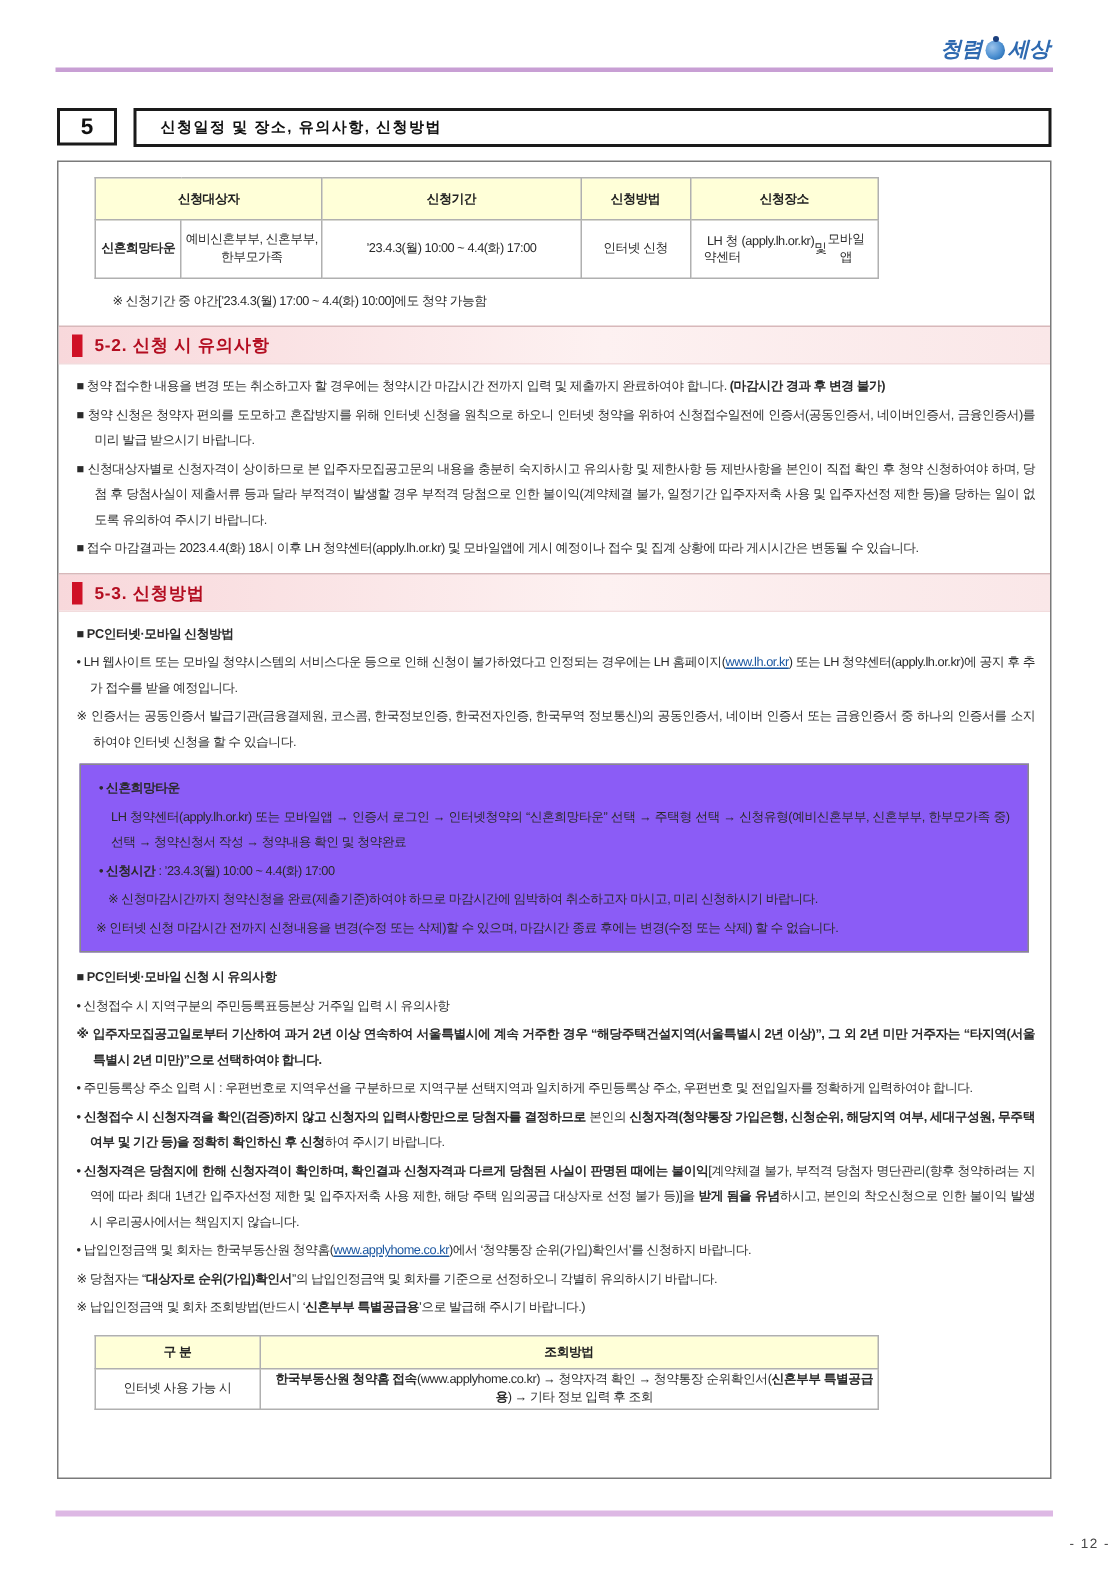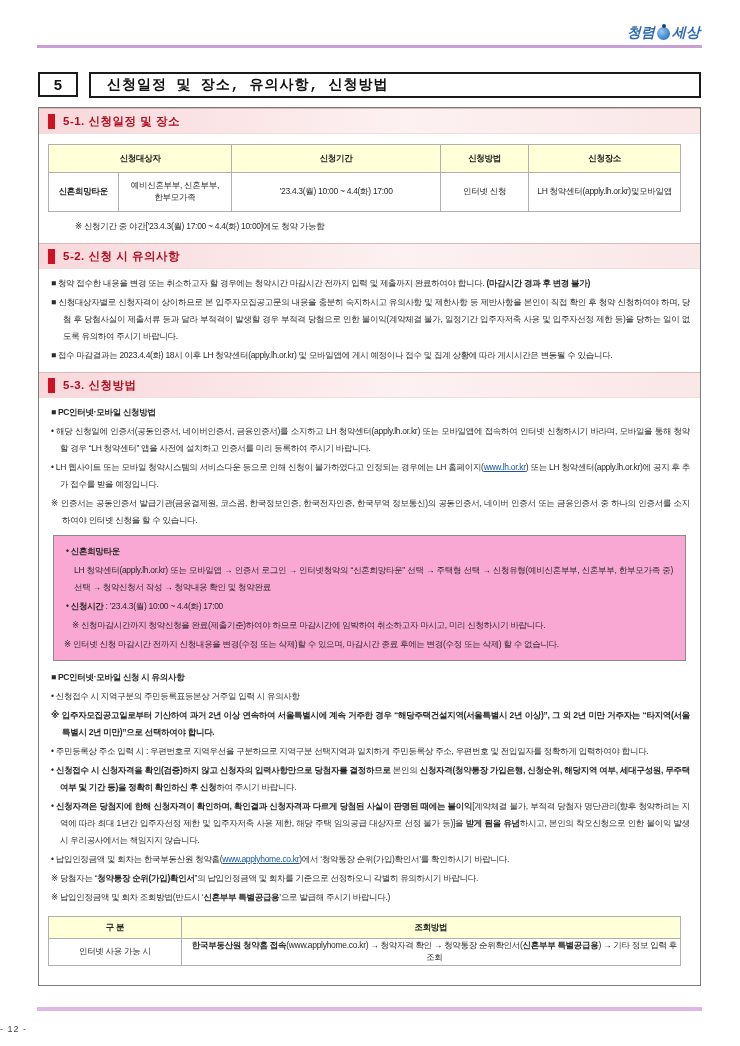--- a/index.html
+++ b/index.html
@@ -26,21 +26,21 @@
   .top-rule{position:absolute;top:45px;left:37px;width:665px;height:3px;background:#c89fd4;}
   .title-row{position:absolute;top:72px;left:38px;width:663px;display:flex;gap:11px;}
   .num-box{
     width:40px;height:25px;border:2px solid #1a1a1a;box-sizing:border-box;
     display:flex;align-items:center;justify-content:center;
     font-weight:bold;font-size:15px;color:#111;
   }
   .title-box{
     flex:1;height:26px;border:2px solid #1a1a1a;box-sizing:border-box;
     display:flex;align-items:center;padding-left:16px;
-    font-weight:bold;font-size:14px;color:#111;letter-spacing:1px;font-family:Liberation Mono, monospace;
+    font-weight:bold;font-size:10px;color:#111;letter-spacing:1px;
   }
   .outer-box{
     position:absolute;top:107px;left:38px;width:663px;height:879px;
     border:1px solid #7a7a7a;box-sizing:border-box;background:#fff;overflow:hidden;
   }
   .sec-hdr{
     height:24px;display:flex;align-items:center;
     background:linear-gradient(to right,#f8d8db 0%,#fdf1f1 55%,#fae7e8 100%);
     border-top:1px solid #d8b8ba;border-bottom:1px solid #f2dcdd;
     margin-bottom:6px;
@@ -52,66 +52,62 @@
     font-size:8.5px;letter-spacing:-0.3px;color:#2a2a2a;
   }
   p.sq{padding-left:12px;text-indent:-12px;}          
   p.dot{padding-left:9px;text-indent:-9px;}           
   p.sub{padding-left:11px;text-indent:-11px;} 
   p.hd{font-weight:bold;margin-top:3px;}
   .red{color:#c02020;font-weight:bold;}
   b{color:inherit;}
   a.doclink{color:#1a56a0;text-decoration:underline;cursor:pointer;}
   table.tbl{
-    border-collapse:collapse;margin:10px 22px 6px 9px;width:633px;
+    border-collapse:collapse;margin:10px 22px 6px 24px;width:523px;
     font-size:8.5px;letter-spacing:-0.3px;
   }
   table.tbl th{
     background:#ffffd8;border:1px solid #b0b0b0;font-weight:bold;
     height:25px;text-align:center;color:#222;
   }
   table.tbl td{
     border:1px solid #b0b0b0;text-align:center;height:36px;color:#2a2a2a;background:#fff;
   }
   table.tbl.t2 td{height:21px;}
   table.tbl.t2 th{height:19px;}
   td.left{text-align:left;padding-left:8px;}
   .place-cell{display:flex;align-items:center;justify-content:space-between;padding:0 7px;}
   .place-stack{display:flex;line-height:1.3;text-align:center;}
   .inner-box{
-    border:1px solid #8a8a8a;margin:6px 14px 8px 14px;padding:4px 10px 5px 10px;background:#f9a8d4;
+    border:1px solid #8a8a8a;margin:6px 14px 8px 14px;padding:4px 10px 5px 10px;background:#8b5cf6;
   }
   .inner-box p.para{margin-left:2px;margin-right:2px;}
   .bottom-rule{position:absolute;top:1007px;left:37px;width:665px;height:4px;background:#ddb8e4;}
   .page-num{
-    position:absolute;top:1024px;left:0;width:740px;text-align:left;
+    position:absolute;top:1024px;left:0;width:740px;text-align:right;
     font-size:9px;color:#444;letter-spacing:1px;
   }
 </style>
 </head>
 <body>
 
 <div class="logo">
   <span>청렴</span>
   <span class="logo-circle"></span>
   <span>세상</span>
 </div>
 <div class="top-rule"></div>
 
 <div class="title-row">
   <div class="num-box">5</div>
   <div class="title-box">신청일정 및 장소, 유의사항, 신청방법</div>
 </div>
 
 <div class="outer-box">
 
-  <div class="sec-hdr">
-    <div class="sec-bar"></div>
-    <span class="sec-title">5-1. 신청일정 및 장소</span>
-  </div>
 
   <table class="tbl">
     <colgroup>
       <col style="width:11%">
         <col style="width:18%">
         <col style="width:33%">
         <col style="width:14%">
         <col style="width:24%">
     </colgroup>
     <thead>
@@ -144,48 +140,48 @@
       </tr>
     </tbody>
   </table>
   <p class="para" style="margin-left:36px;margin-bottom:8px">※ 신청기간 중 야간[’23.4.3(월) 17:00 ~ 4.4(화) 10:00]에도 청약 가능함</p>
 
   <div class="sec-hdr">
     <div class="sec-bar"></div>
     <span class="sec-title">5-2. 신청 시 유의사항</span>
   </div>
   <p class="para sq"><span>■ 청약 접수한 내용을 변경 또는 취소하고자 할 경우에는 청약시간 마감시간 전까지 입력 및 제출까지 완료하여야 합니다. </span><b>(마감시간 경과 후 변경 불가)</b></p>
+  <p class="para sq">■ 청약 신청은 청약자 편의를 도모하고 혼잡방지를 위해 인터넷 신청을 원칙으로 하오니 인터넷 청약을 위하여 신청접수일전에 인증서(공동인증서, 네이버인증서, 금융인증서)를 미리 발급 받으시기 바랍니다.</p>
   <p class="para sq">■ 신청대상자별로 신청자격이 상이하므로 본 입주자모집공고문의 내용을 충분히 숙지하시고 유의사항 및 제한사항 등 제반사항을 본인이 직접 확인 후 청약 신청하여야 하며, 당첨 후 당첨사실이 제출서류 등과 달라 부적격이 발생할 경우 부적격 당첨으로 인한 불이익(계약체결 불가, 일정기간 입주자저축 사용 및 입주자선정 제한 등)을 당하는 일이 없도록 유의하여 주시기 바랍니다.</p>
   <p class="para sq">■ 접수 마감결과는 2023.4.4(화) 18시 이후 LH 청약센터(apply.lh.or.kr) 및 모바일앱에 게시 예정이나 접수 및 집계 상황에 따라 게시시간은 변동될 수 있습니다.</p>
 
   <div class="sec-hdr" style="margin-top:8px">
     <div class="sec-bar"></div>
     <span class="sec-title">5-3. 신청방법</span>
   </div>
   <p class="para sq hd">■ PC인터넷·모바일 신청방법</p>
-  <p class="para dot">• 해당 신청일에 인증서(공동인증서, 네이버인증서, 금융인증서)를 소지하고 LH 청약센터(apply.lh.or.kr) 또는 모바일앱에 접속하여 인터넷 신청하시기 바라며, 모바일을 통해 청약할 경우 “LH 청약센터” 앱을 사전에 설치하고 인증서를 미리 등록하여 주시기 바랍니다.</p>
   <p class="para dot"><span>• LH 웹사이트 또는 모바일 청약시스템의 서비스다운 등으로 인해 신청이 불가하였다고 인정되는 경우에는 LH 홈페이지(</span><a class="doclink">www.lh.or.kr</a><span>) 또는 LH 청약센터(apply.lh.or.kr)에 공지 후 추가 접수를 받을 예정입니다.</span></p>
   <p class="para sub">※ 인증서는 공동인증서 발급기관(금융결제원, 코스콤, 한국정보인증, 한국전자인증, 한국무역 정보통신)의 공동인증서, 네이버 인증서 또는 금융인증서 중 하나의 인증서를 소지하여야 인터넷 신청을 할 수 있습니다.</p>
 
   <div class="inner-box">
     <p class="para hd">• 신혼희망타운</p>
     <p class="para" style="padding-left:8px">LH 청약센터(apply.lh.or.kr) 또는 모바일앱 → 인증서 로그인 → 인터넷청약의 “신혼희망타운” 선택 → 주택형 선택 → 신청유형(예비신혼부부, 신혼부부, 한부모가족 중) 선택 → 청약신청서 작성 → 청약내용 확인 및 청약완료</p>
     <p class="para dot"><b>• 신청시간</b><span> : ’23.4.3(월) 10:00 ~ 4.4(화) 17:00</span></p>
     <p class="para sub" style="margin-left:8px">※ 신청마감시간까지 청약신청을 완료(제출기준)하여야 하므로 마감시간에 임박하여 취소하고자 마시고, 미리 신청하시기 바랍니다.</p>
     <p class="para sub" style="margin-left:0">※ 인터넷 신청 마감시간 전까지 신청내용을 변경(수정 또는 삭제)할 수 있으며, 마감시간 종료 후에는 변경(수정 또는 삭제) 할 수 없습니다.</p>
   </div>
 
   <p class="para sq hd">■ PC인터넷·모바일 신청 시 유의사항</p>
   <p class="para dot">• 신청접수 시 지역구분의 주민등록표등본상 거주일 입력 시 유의사항</p>
   <p class="para sub red">※ 입주자모집공고일로부터 기산하여 과거 2년 이상 연속하여 서울특별시에 계속 거주한 경우 “해당주택건설지역(서울특별시 2년 이상)”, 그 외 2년 미만 거주자는 “타지역(서울특별시 2년 미만)”으로 선택하여야 합니다.</p>
   <p class="para dot">• 주민등록상 주소 입력 시 : 우편번호로 지역우선을 구분하므로 지역구분 선택지역과 일치하게 주민등록상 주소, 우편번호 및 전입일자를 정확하게 입력하여야 합니다.</p>
   <p class="para dot"><b>• 신청접수 시 신청자격을 확인(검증)하지 않고 신청자의 입력사항만으로 당첨자를 결정하므로</b><span> 본인의 </span><b>신청자격(청약통장 가입은행, 신청순위, 해당지역 여부, 세대구성원, 무주택여부 및 기간 등)을 정확히 확인하신 후 신청</b><span>하여 주시기 바랍니다.</span></p>
   <p class="para dot"><b>• 신청자격은 당첨지에 한해 신청자격이 확인하며, 확인결과 신청자격과 다르게 당첨된 사실이 판명된 때에는 불이익</b><span>[계약체결 불가, 부적격 당첨자 명단관리(향후 청약하려는 지역에 따라 최대 1년간 입주자선정 제한 및 입주자저축 사용 제한, 해당 주택 임의공급 대상자로 선정 불가 등)]을 </span><b>받게 됨을 유념</b><span>하시고, 본인의 착오신청으로 인한 불이익 발생 시 우리공사에서는 책임지지 않습니다.</span></p>
-  <p class="para dot"><span>• 납입인정금액 및 회차는 한국부동산원 청약홈(</span><a class="doclink">www.applyhome.co.kr</a><span>)에서 ‘청약통장 순위(가입)확인서’를 확인하시기 바랍니다.</span></p>
-  <p class="para sub"><span>※ 당첨자는 “</span><b>청약통장 순위(가입)확인서</b><span>”의 납입인정금액 및 회차를 기준으로 선정하오니 각별히 유의하시기 바랍니다.</span></p>
+  <p class="para dot"><span>• 납입인정금액 및 회차는 한국부동산원 청약홈(</span><a class="doclink">www.applyhome.co.kr</a><span>)에서 ‘청약통장 순위(가입)확인서’를 신청하지 바랍니다.</span></p>
+  <p class="para sub"><span>※ 당첨자는 “</span><b>대상자로 순위(가입)확인서</b><span>”의 납입인정금액 및 회차를 기준으로 선정하오니 각별히 유의하시기 바랍니다.</span></p>
   <p class="para sub"><span>※ 납입인정금액 및 회차 조회방법(반드시 ‘</span><b>신혼부부 특별공급용</b><span>’으로 발급해 주시기 바랍니다.)</span></p>
 
   <table class="tbl t2">
     <colgroup>
         <col style="width:21%">
         <col style="width:79%">
       </colgroup>
     <thead>
       <tr>
         <th>구  분</th>

